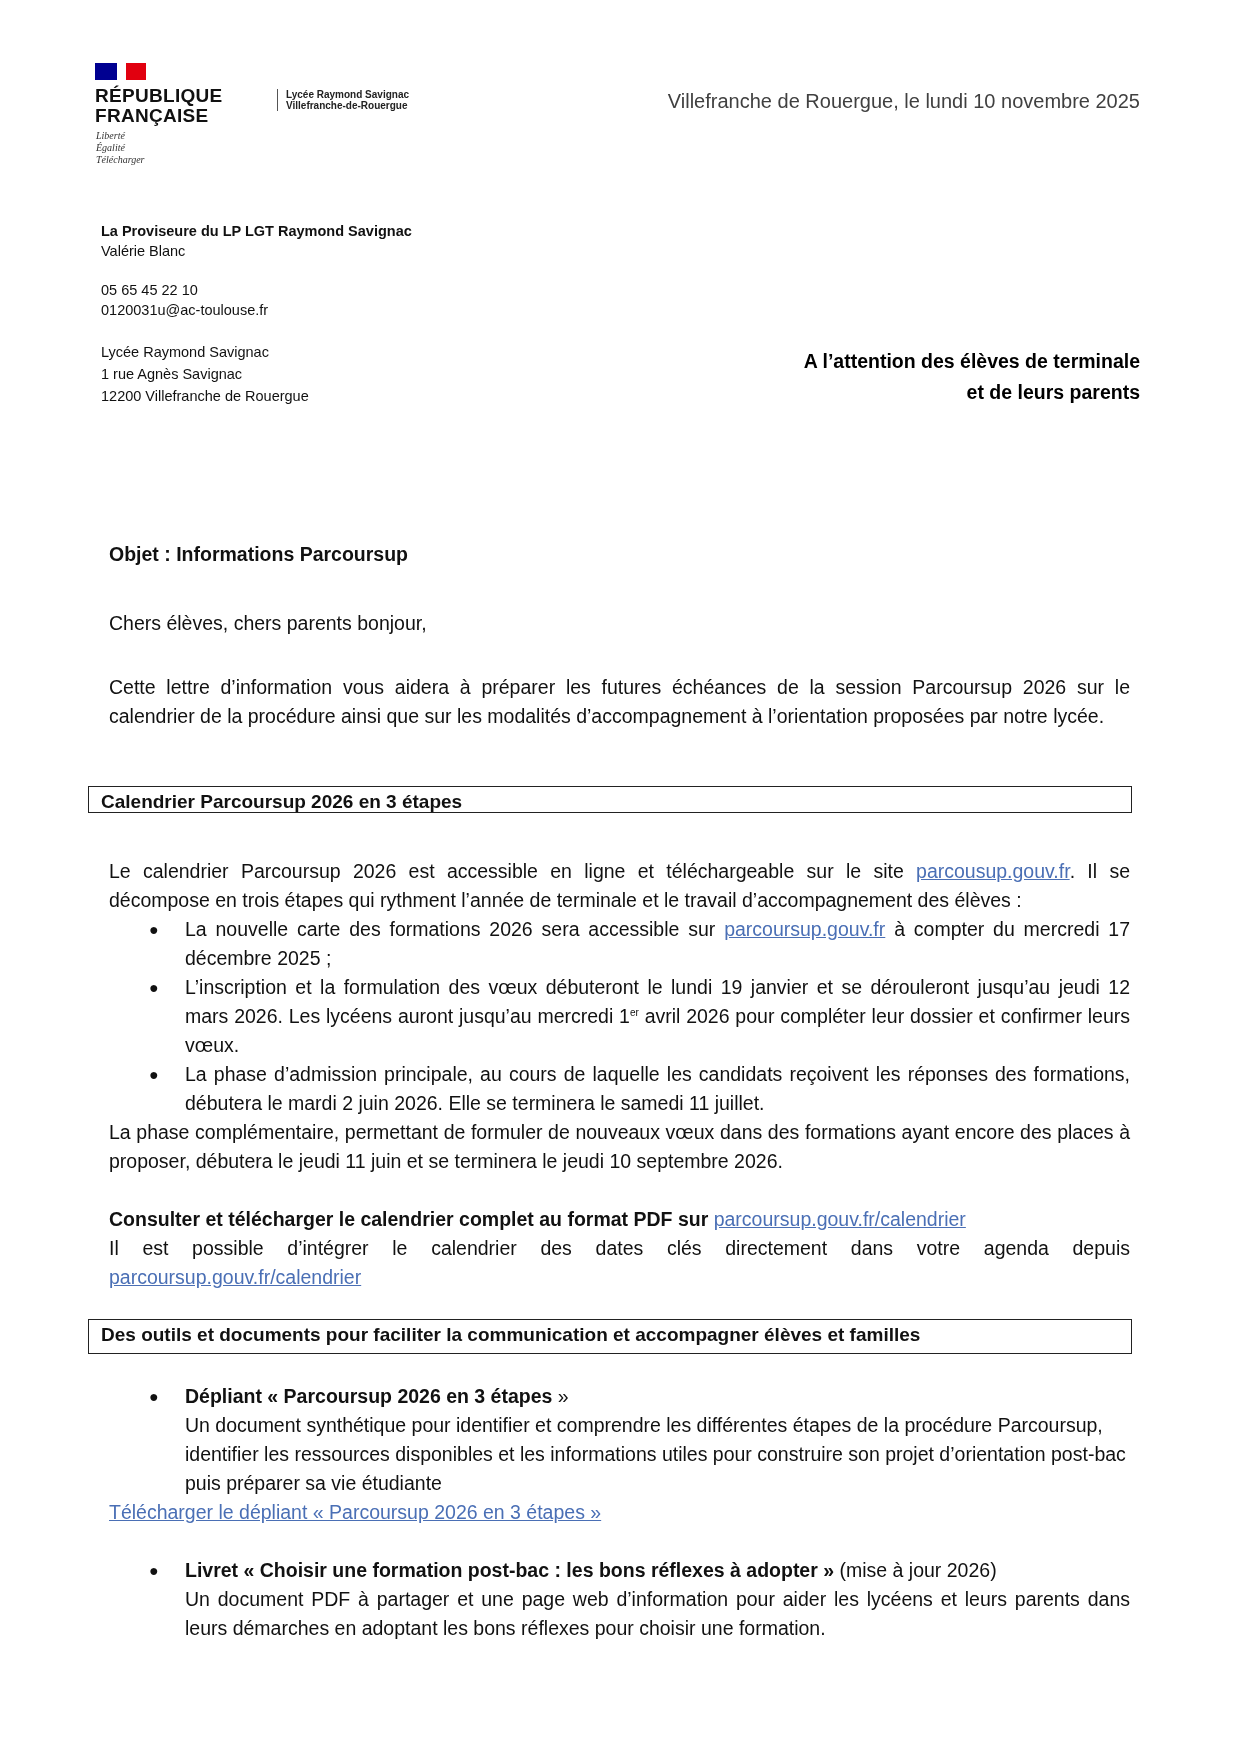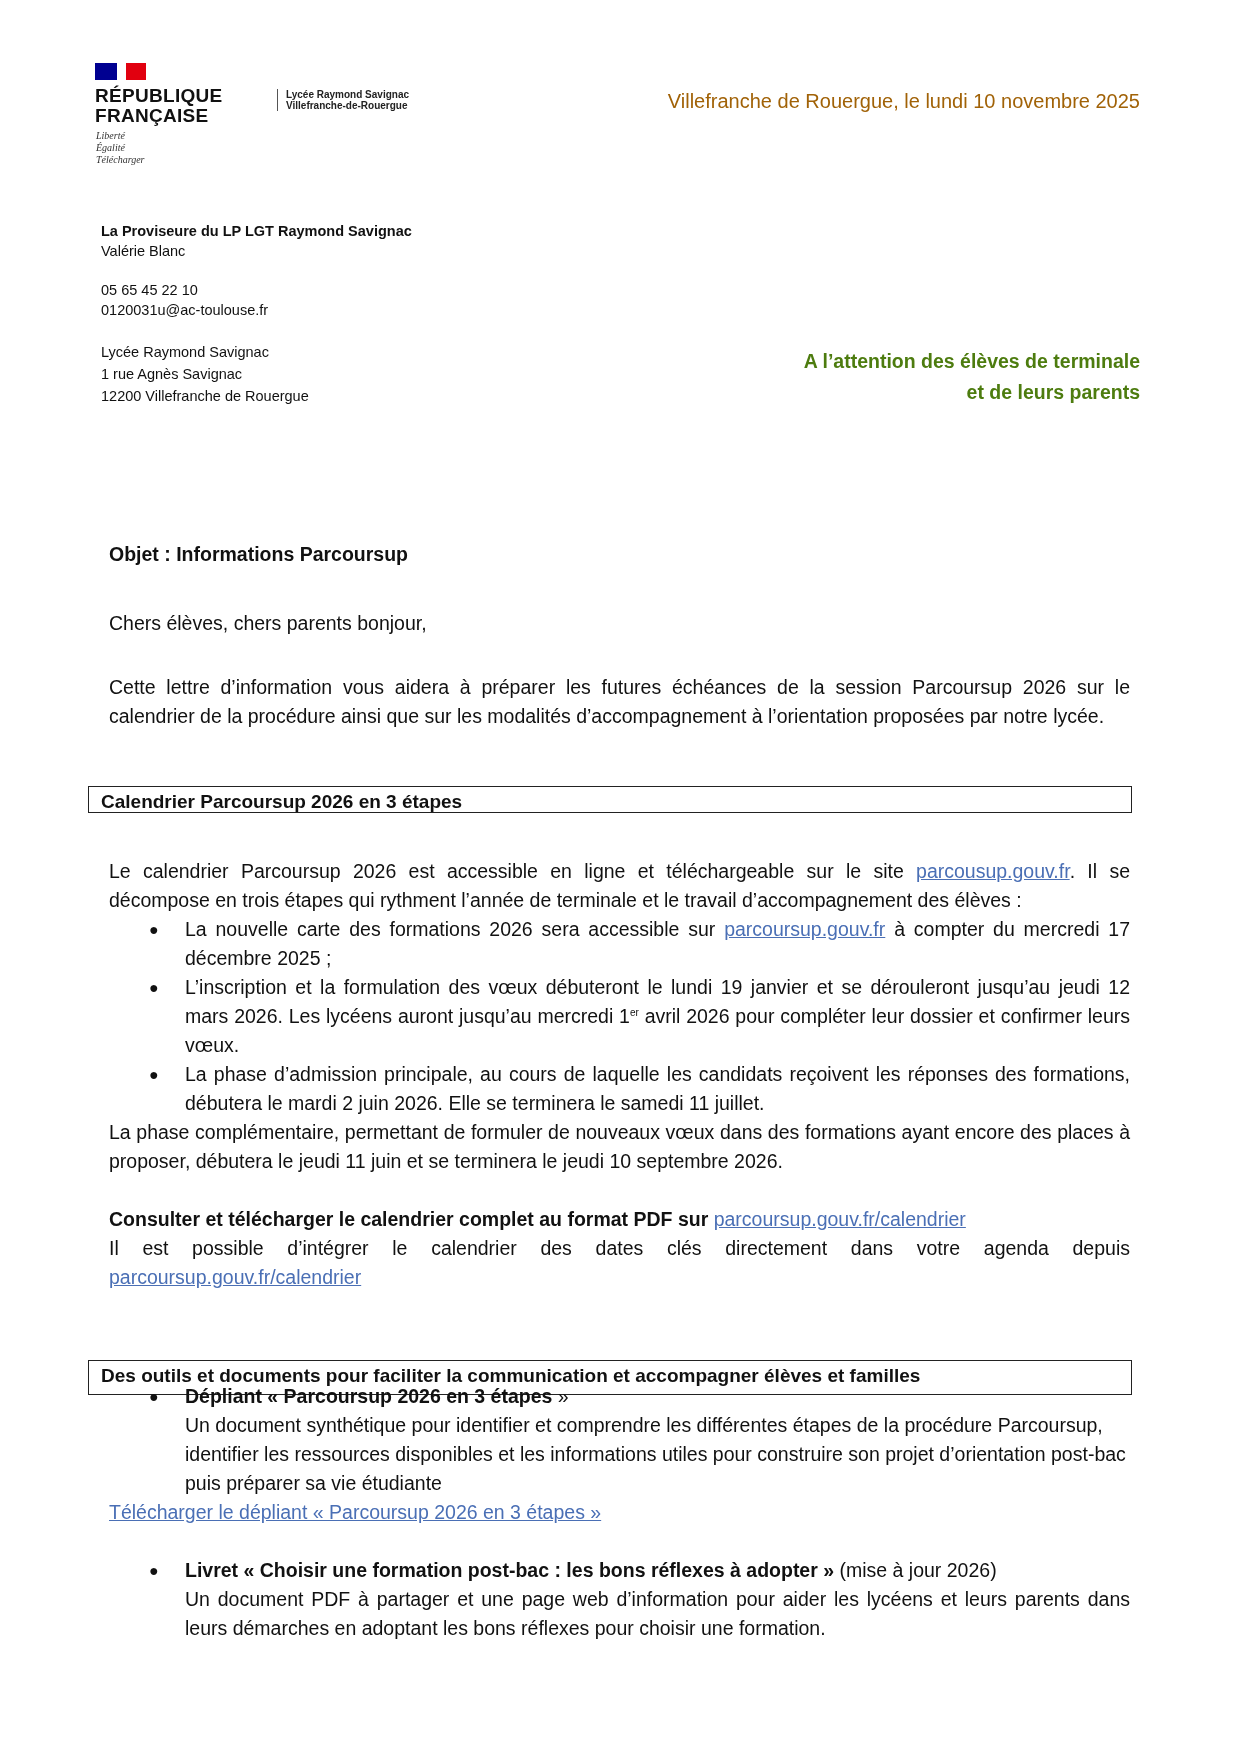--- a/index.html
+++ b/index.html
@@ -9,26 +9,26 @@
   a, .link { color: #4a6fb5; text-decoration: underline; }
 
   
   .flag { left: 95px; top: 63px; width: 51px; height: 17px; display: flex; }
   .flag .blue { width: 22px; height: 17px; background: #000091; }
   .flag .white { width: 9px; height: 17px; background: #ffffff; }
   .flag .red { width: 20px; height: 17px; background: #e1000f; }
   .rf { left: 95px; top: 86px; font-weight: bold; font-size: 19px; line-height: 20px; letter-spacing: 0.3px; color: #111; }
   .motto { left: 96px; top: 130px; font-family: "Liberation Serif", "DejaVu Serif", serif; font-style: italic; font-size: 10px; line-height: 12px; color: #333; }
   .lycee-label { left: 277px; top: 89px; border-left: 1.5px solid #555; padding-left: 8px; font-size: 10px; line-height: 11px; font-weight: bold; color: #222; }
-  .date { right: 101px; top: 90px; font-size: 20px; color: #a16207; }
+  .date { right: 101px; top: 90px; font-size: 20px; color: #404040; }
 
   
   .sender { left: 101px; font-size: 14.5px; line-height: 20px; color: #111; }
 
-  .recipient { right: 101px; top: 346px; text-align: right; font-weight: bold; font-size: 19.5px; line-height: 31px; color: #4d7c0f; }
+  .recipient { right: 101px; top: 346px; text-align: right; font-weight: bold; font-size: 19.5px; line-height: 31px; color: #000000; }
 
   
   .body-text { left: 109px; width: 1021px; font-size: 19.5px; line-height: 29px; color: #111; }
   .justify { text-align: justify; margin-top: 6px; }
   .bold { font-weight: bold; }
 
   .section-box { left: 88px; width: 1044px; height: 27px; border: 1.5px solid #222; box-sizing: border-box; }
   .section-box span { position: absolute; left: 12px; top: 4px; font-weight: bold; font-size: 19px; color: #111; }
 
   ul.blist { list-style: none; margin: 0; padding: 0; }
@@ -107,21 +107,21 @@
   <div>La phase complémentaire, permettant de formuler de nouveaux vœux dans des formations ayant encore des places à proposer, débutera le jeudi 11 juin et se terminera le jeudi 10 septembre 2026.</div>
   <div style="height:29px;"></div>
   <div>
     <span class="bold">Consulter et télécharger le calendrier complet au format PDF sur </span><a class="link">parcoursup.gouv.fr/calendrier</a>
   </div>
   <div>
     <span> Il est possible d’intégrer le calendrier des dates clés directement dans votre agenda depuis </span><a class="link">parcoursup.gouv.fr/calendrier</a>
   </div>
 </div>
 
-<div class="abs section-box" style="top:1360px; height:35px;text-align:right;">
+<div class="abs section-box" style="top:1319px; height:35px;text-align:right;">
   <span>Des outils et documents pour faciliter la communication et accompagner élèves et familles</span>
 </div>
 
 <div class="abs body-text" style="top:1382px;">
   <ul class="blist">
     <li>
       <span class="bullet">●</span>
       <span class="bold">Dépliant « Parcoursup 2026 en 3 étapes</span><span> »</span>
       <div>Un document synthétique pour identifier et comprendre les différentes étapes de la procédure Parcoursup, identifier les ressources disponibles et les informations utiles pour construire son projet d’orientation post-bac  puis préparer sa vie étudiante</div>
     </li>

